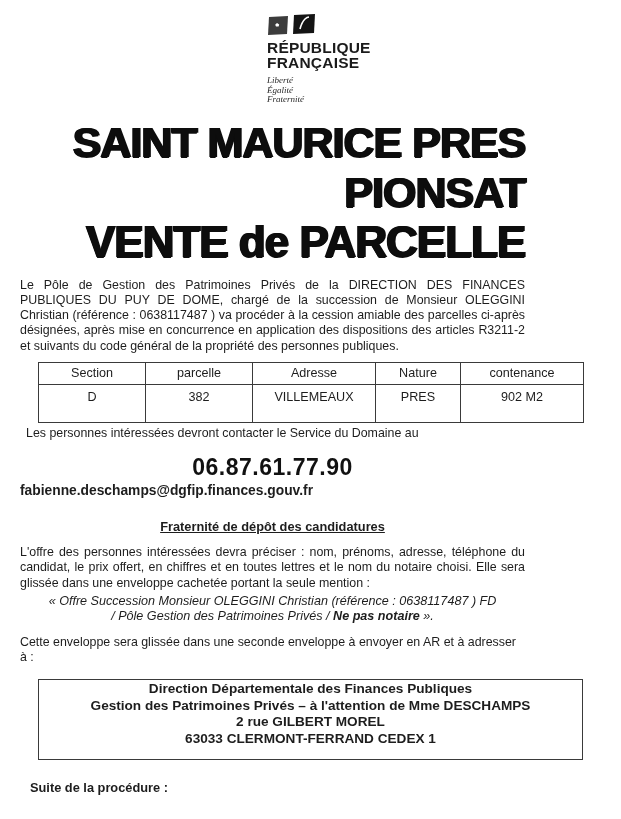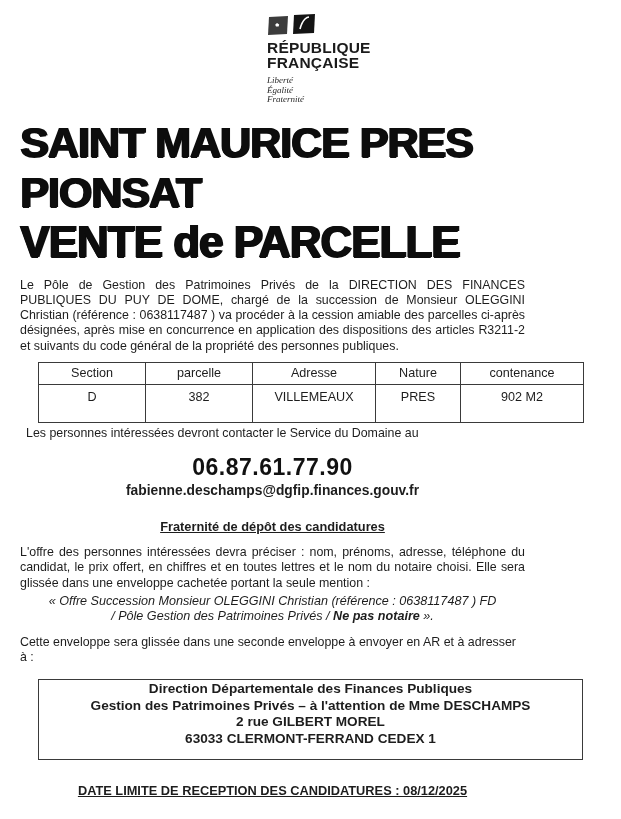--- a/index.html
+++ b/index.html
@@ -20,21 +20,21 @@
     font-weight: bold; font-size: 15.5px; line-height: 15px;
     letter-spacing: 0.2px; color: #1b1b1b;
   }
   .gov-motto {
     margin-top: 6px;
     font-family: "Liberation Serif", serif;
     font-style: italic; font-size: 9px; line-height: 9.5px; color: #2a2a2a;
   }
 
   
-  .title-block { text-align: left; margin-top: 12px; }
+  .title-block { text-align: right; margin-top: 12px; }
   .title-line {
     font-weight: bold; color: #0d0d0d;
     font-size: 43px; line-height: 50px; letter-spacing: -1px;
     text-shadow: 1.4px 0 0 #0d0d0d, -0.7px 0 0 #0d0d0d, 0 0.7px 0 #0d0d0d;
   }
   .title-line.l3 { font-size: 44px; }
 
   
   .para {
     font-size: 12.4px; line-height: 15.3px; text-align: justify;
@@ -56,21 +56,21 @@
   table.parcel td { height: 38px; vertical-align: top; padding-top: 5px; }
   col.c-section { width: 107px; } col.c-parcelle { width: 107px; }
   col.c-adresse { width: 123px; } col.c-nature { width: 85px; }
   col.c-contenance { width: 123px; }
 
   .contact-intro { font-size: 12.4px; margin: 3px 0 0 6px; }
   .phone {
     text-align: center; font-weight: bold; font-size: 23px;
     margin-top: 14px; letter-spacing: 0.5px; color: #111;
   }
-  .email { text-align: center; font-weight: bold; font-size: 13.8px; margin-top: 2px; }
+  .email { text-align: left; font-weight: bold; font-size: 13.8px; margin-top: 2px; }
 
   .section-heading {
     text-align: center; font-weight: bold; font-size: 12.8px;
     text-decoration: underline; margin-top: 21px;
   }
 
   .mention {
     text-align: center; font-style: italic; font-size: 12.6px;
     line-height: 15px; margin-top: 3px;
   }
@@ -159,17 +159,16 @@
   </div>
   <p class="para no-just">Cette enveloppe sera glissée dans une seconde enveloppe à envoyer en AR et à adresser à :</p>
 
   <div class="address-box">
     <div class="line">Direction Départementale des Finances Publiques</div>
     <div class="line">Gestion des Patrimoines Privés – à l'attention de Mme DESCHAMPS</div>
     <div class="line">2 rue GILBERT MOREL</div>
     <div class="line">63033 CLERMONT-FERRAND CEDEX 1</div>
   </div>
 
-  <div class="deadline">DATE LIMITE DE RECEPTION DES CANDIDATURES : 08/12/2025</div>
 
   <div class="procedure-heading">Suite de la procédure :</div>
 
 </div>
 
 </body></html>

